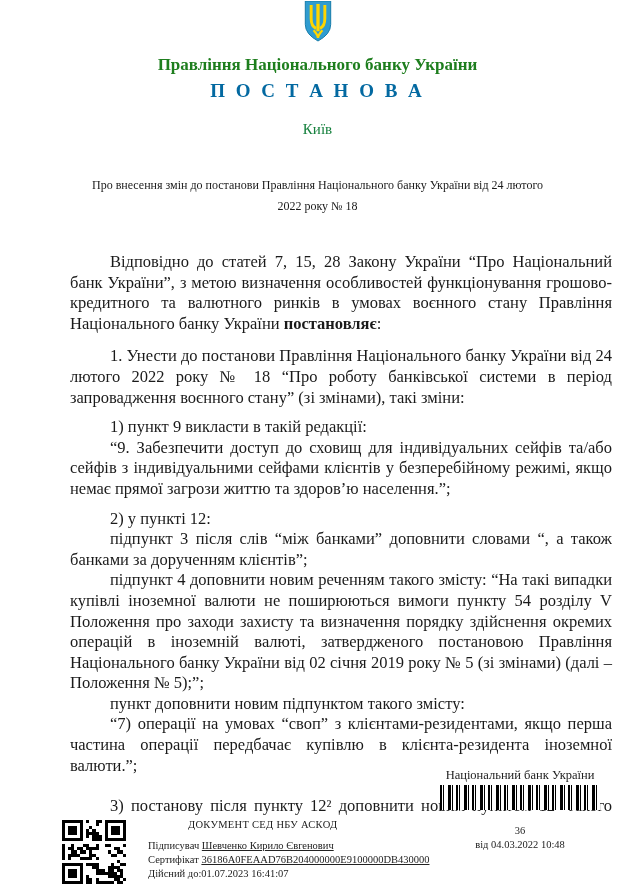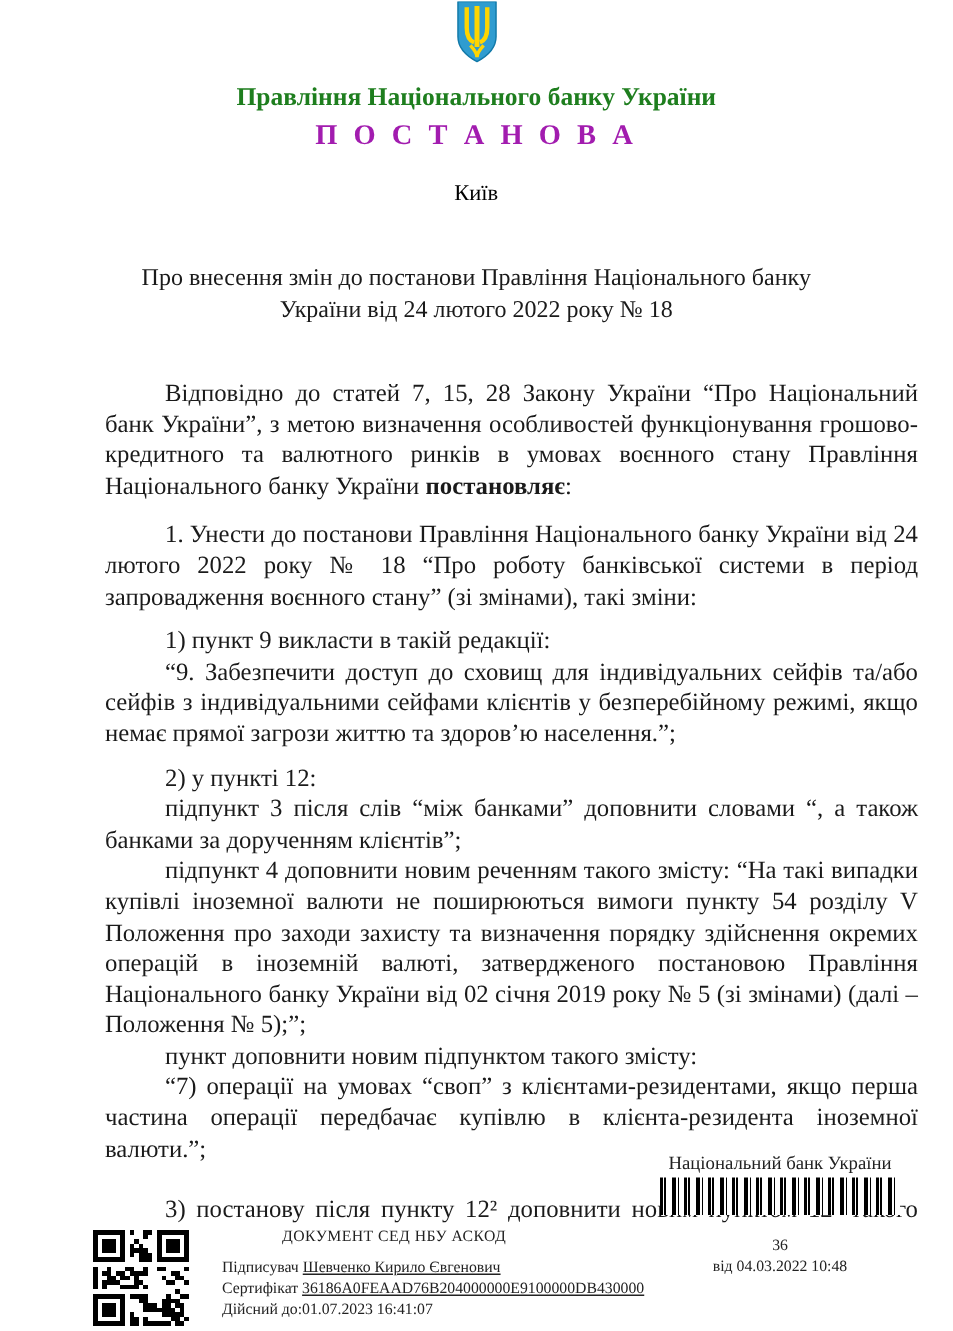--- a/index.html
+++ b/index.html
@@ -3,23 +3,23 @@
 <meta charset="utf-8">
 <style>
   html,body{margin:0;padding:0;background:#fff;}
   .page{
     position:relative;width:635px;height:887px;background:#ffffff;
     font-family:"Liberation Serif", serif;color:#1a1a1a;overflow:hidden;
   }
   
   .emblem{display:block;margin:1px auto 0;width:30px;height:41px;}
   .org-line{margin-top:13px;text-align:center;color:#1e7e1e;font-weight:bold;font-size:17px;}
-  .doc-type{margin-top:5px;text-align:center;color:#a21caf;font-weight:bold;font-size:19px;letter-spacing:3px;}
-  .city{margin-top:19px;text-align:center;color:#000000;font-size:15px;}
-  .doc-title{margin:37px auto 0;max-width:462px;text-align:center;font-size:16px;line-height:21px;}
+  .doc-type{margin-top:5px;text-align:center;color:#0369a1;font-weight:bold;font-size:19px;letter-spacing:3px;}
+  .city{margin-top:19px;text-align:center;color:#15803d;font-size:15px;}
+  .doc-title{margin:37px auto 0;max-width:462px;text-align:center;font-size:12px;line-height:21px;}
   
   .body-text{margin:35px 23px 0 70px;font-size:16.5px;line-height:20.6px;text-align:justify;}
   .body-text p{margin:0;text-indent:40px;}
   .mt-lg{margin-top:12px !important;}
   .mt-md{margin-top:9px !important;}
   .mt-xl{margin-top:20px !important;}
   
   .qr{position:absolute;left:62px;top:820px;width:64px;height:64px;}
   .footer-left{position:absolute;left:148px;top:818px;font-size:10.5px;line-height:14px;color:#222;}
   .footer-system{font-weight:normal;margin-bottom:7px;letter-spacing:.3px;margin-left:40px;}

